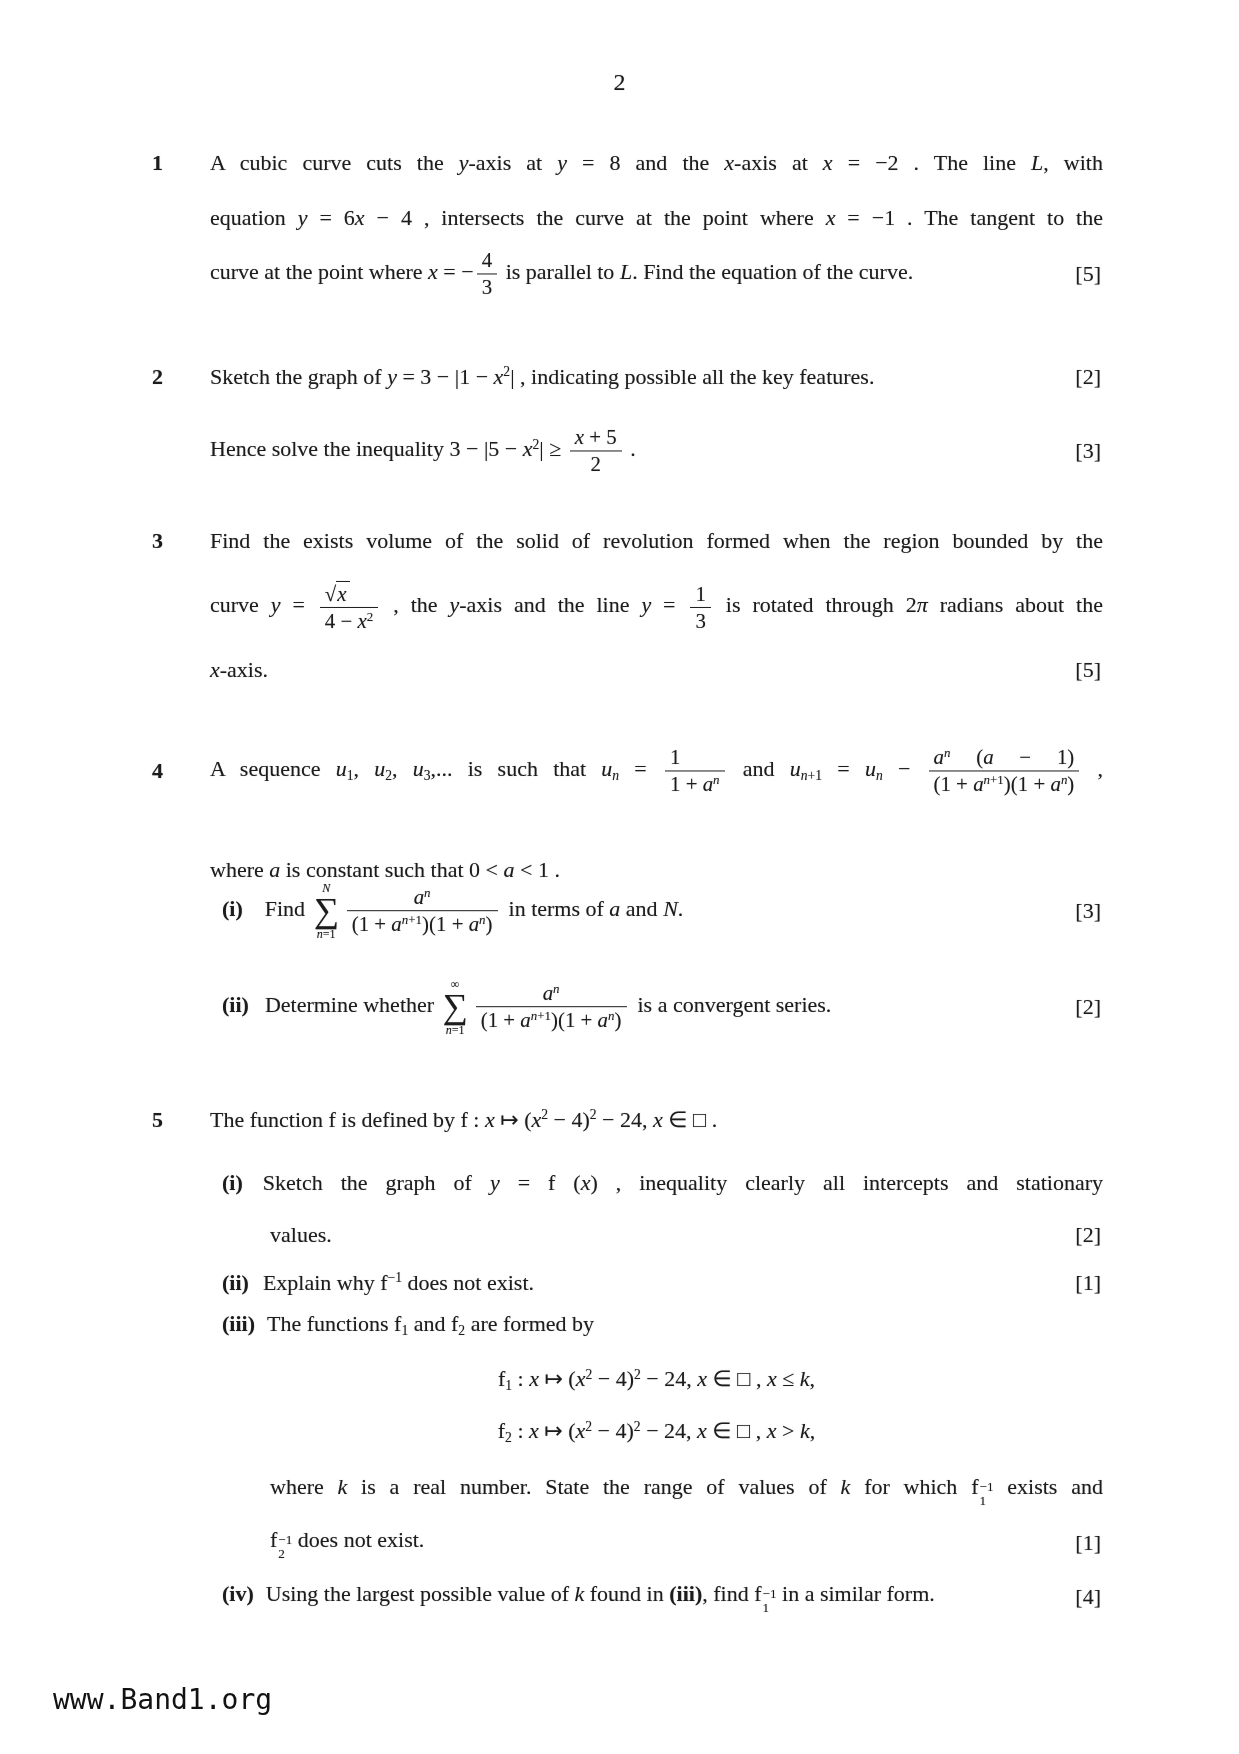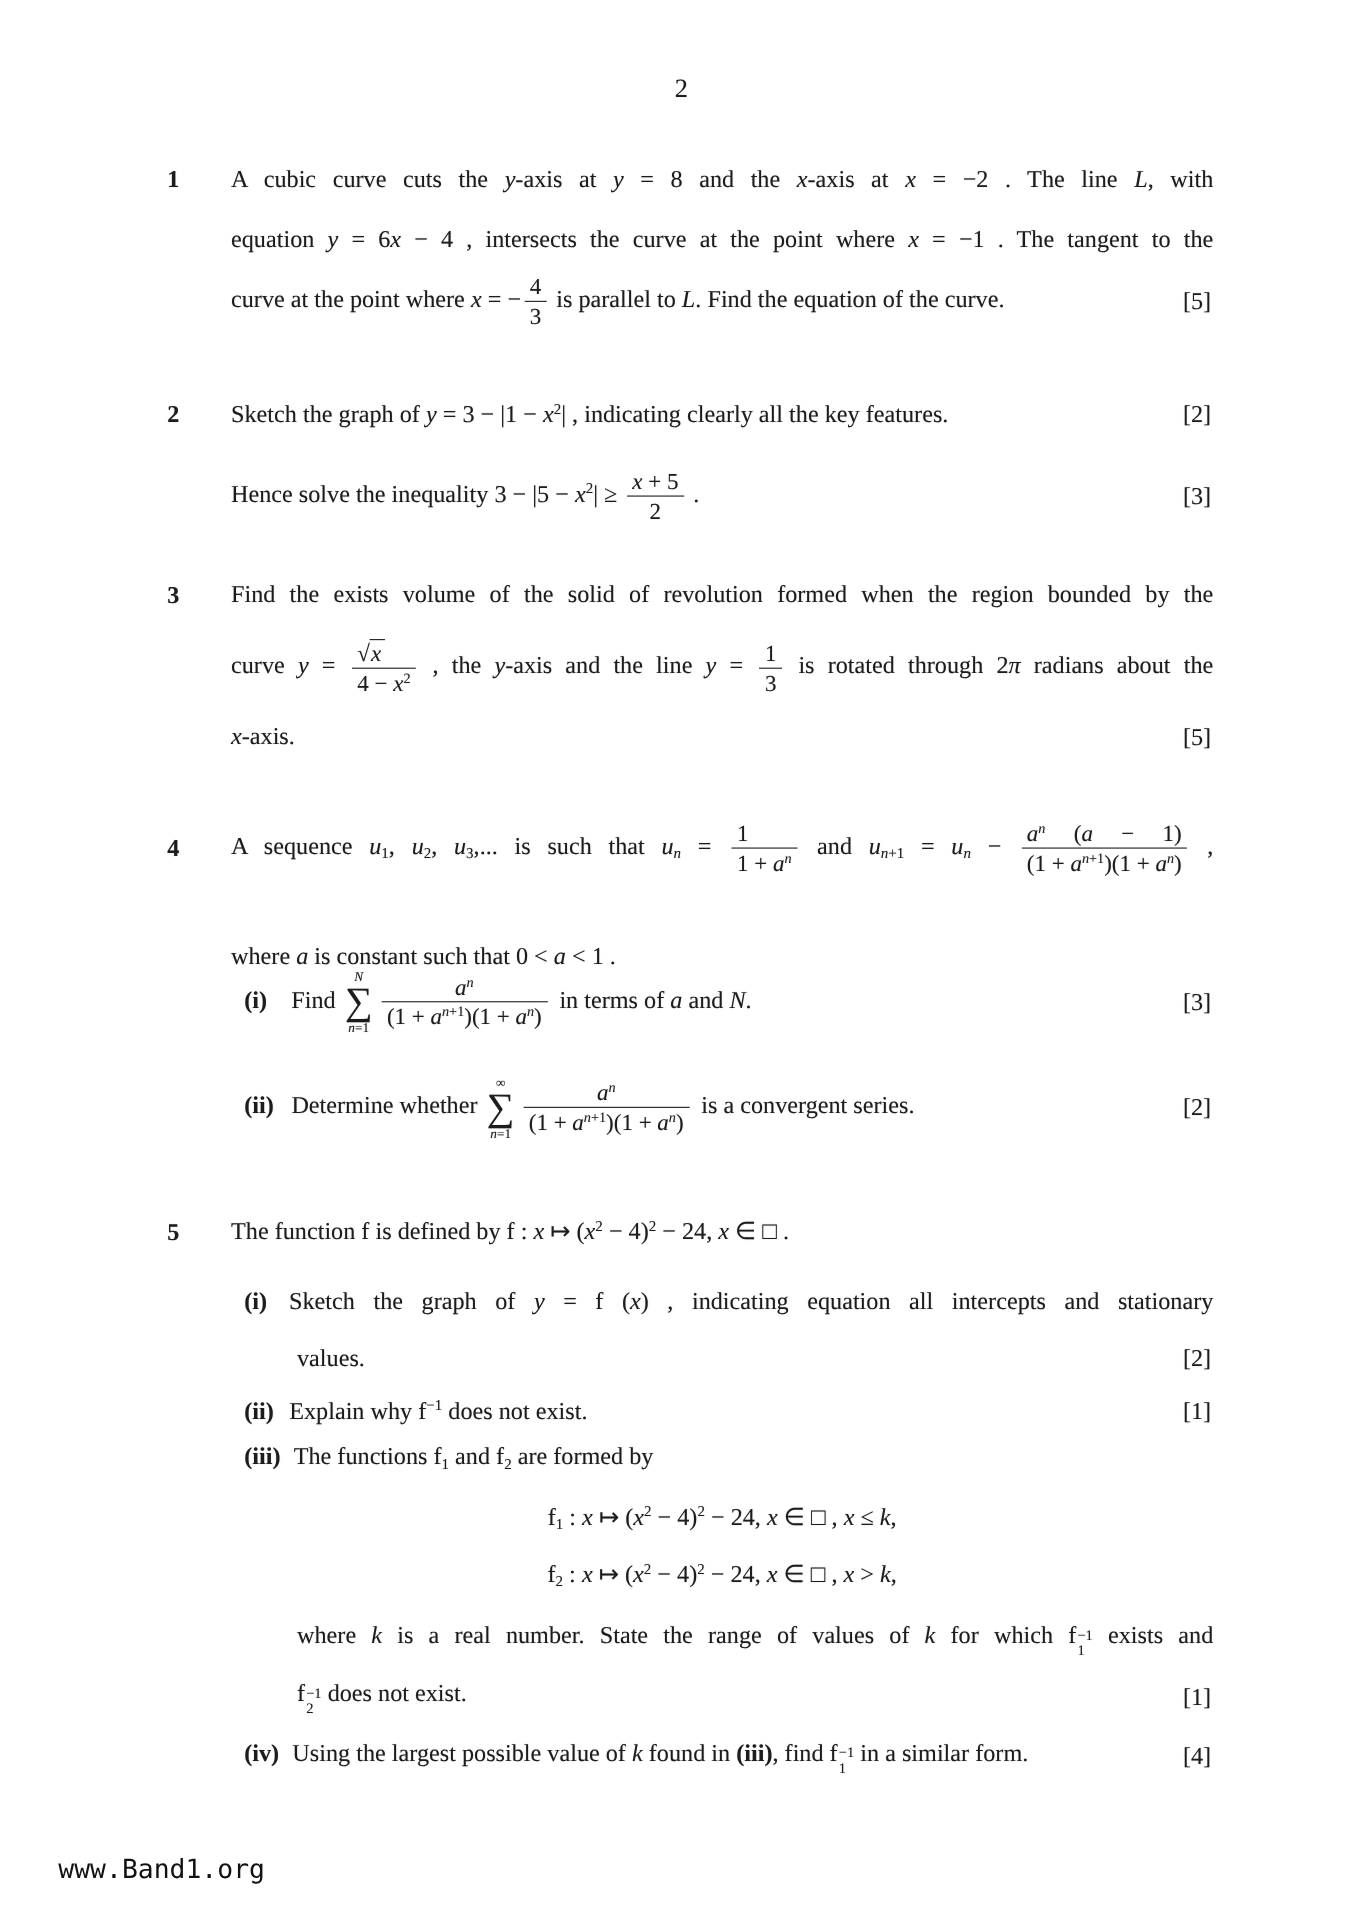--- a/index.html
+++ b/index.html
@@ -9,21 +9,21 @@
   .pagenum{position:absolute;top:82px;left:0;width:100%;text-align:center;
            transform:translateY(-50%);font-size:24px;}
   .qnum{position:absolute;left:152px;transform:translateY(-50%);font-weight:bold;}
   .line{position:absolute;left:210px;width:893px;transform:translateY(-50%);line-height:1.3;}
   .sub-line{left:222px;width:881px;}
   .cont{left:270px;width:833px;}
   .just{text-align:justify;text-align-last:justify;}
   .center{text-align:center;}
   .marks{position:absolute;right:138px;transform:translateY(-50%);}
   .footer{position:absolute;left:53px;top:1699px;transform:translateY(-50%);
-          font-family:"DejaVu Sans Mono","Liberation Mono",monospace;font-size:24px;color:#121212;
+          font-family:"DejaVu Sans Mono","Liberation Mono",monospace;font-size:28px;color:#121212;
           text-shadow:none;}
   
   .run{} .it{font-style:italic;} .bd{font-weight:bold;}
   .sup{font-size:0.62em;vertical-align:0.55em;}
   .subb{font-size:0.62em;vertical-align:-0.3em;}
   .ss{display:inline-block;vertical-align:-0.5em;text-align:left;line-height:1;margin-left:1px;}
   .ss .s1,.ss .s2{display:block;font-size:0.6em;line-height:1.05;}
   .fr{display:inline-block;vertical-align:middle;text-align:center;line-height:1.15;
       margin:0 3px;font-size:0.95em;}
   .fr .n{display:block;border-bottom:1.4px solid #1c1c1c;padding:0 5px 1px;}
@@ -45,21 +45,21 @@
   <section>
     <span class="qnum" style="top:163px">1</span>
     <div class="line just" style="top:163px"><span class="run">A cubic curve cuts the </span><span class="run it">y</span><span class="run">-axis at </span><span class="run it">y</span><span class="run"> = 8 and the </span><span class="run it">x</span><span class="run">-axis at </span><span class="run it">x</span><span class="run"> = −2 . The line </span><span class="run it">L</span><span class="run">, with</span></div>
     <div class="line just" style="top:218px"><span class="run">equation </span><span class="run it">y</span><span class="run"> = 6</span><span class="run it">x</span><span class="run"> − 4 , intersects the curve at the point where </span><span class="run it">x</span><span class="run"> = −1 . The tangent to the</span></div>
     <div class="line" style="top:274px"><span class="run">curve at the point where </span><span class="run it">x</span><span class="run"> = −</span><span class="fr"><span class="n"><span class="run">4</span></span><span class="d"><span class="run">3</span></span></span><span class="run"> is parallel to </span><span class="run it">L</span><span class="run">. Find the equation of the curve.</span></div>
     <span class="marks" style="top:274px">[5]</span>
   </section>
 
   <section>
     <span class="qnum" style="top:377px">2</span>
-    <div class="line" style="top:377px"><span class="run">Sketch the graph of </span><span class="run it">y</span><span class="run"> = 3 − |1 − </span><span class="run it">x</span><span class="sup"><span class="run">2</span></span><span class="run">| , indicating clearly all the key features.</span></div>
+    <div class="line" style="top:377px"><span class="run">Sketch the graph of </span><span class="run it">y</span><span class="run"> = 3 − |1 − </span><span class="run it">x</span><span class="sup"><span class="run">2</span></span><span class="run">| , indicating possible all the key features.</span></div>
     <span class="marks" style="top:377px">[2]</span>
     <div class="line" style="top:451px"><span class="run">Hence solve the inequality 3 − |5 − </span><span class="run it">x</span><span class="sup"><span class="run">2</span></span><span class="run">| ≥ </span><span class="fr"><span class="n"><span class="run it">x</span><span class="run"> + 5</span></span><span class="d"><span class="run">2</span></span></span><span class="run"> .</span></div>
     <span class="marks" style="top:451px">[3]</span>
   </section>
 
   <section>
     <span class="qnum" style="top:541px">3</span>
     <div class="line just" style="top:541px"><span class="run">Find the exists volume of the solid of revolution formed when the region bounded by the</span></div>
     <div class="line just" style="top:607px"><span class="run">curve </span><span class="run it">y</span><span class="run"> = </span><span class="fr"><span class="n"><span class="sq"><span class="rs">√</span><span class="rc"><span class="run it">x</span></span></span></span><span class="d"><span class="run">4 − </span><span class="run it">x</span><span class="sup"><span class="run">2</span></span></span></span><span class="run"> , the </span><span class="run it">y</span><span class="run">-axis and the line </span><span class="run it">y</span><span class="run"> = </span><span class="fr"><span class="n"><span class="run">1</span></span><span class="d"><span class="run">3</span></span></span><span class="run"> is rotated through 2</span><span class="run it">π</span><span class="run"> radians about the</span></div>
     <div class="line" style="top:670px"><span class="run it">x</span><span class="run">-axis.</span></div>
@@ -72,21 +72,21 @@
     <div class="line" style="top:870px"><span class="run">where </span><span class="run it">a</span><span class="run"> is constant such that 0 &lt; </span><span class="run it">a</span><span class="run"> &lt; 1 .</span></div>
     <div class="line sub-line" style="top:911px"><span class="run bd">(i)</span><span class="gap" style="width: 22px;"></span><span class="run">Find </span><span class="sum"><span class="top"><span class="run it">N</span></span><span class="sig">∑</span><span class="bot"><span class="run it">n</span><span class="run">=1</span></span></span><span class="gap" style="width: 2px;"></span><span class="fr"><span class="n"><span class="run it">a</span><span class="sup"><span class="run it">n</span></span></span><span class="d"><span class="run">(1 + </span><span class="run it">a</span><span class="sup"><span class="run it">n</span><span class="run">+1</span></span><span class="run">)(1 + </span><span class="run it">a</span><span class="sup"><span class="run it">n</span></span><span class="run">)</span></span></span><span class="gap" style="width: 8px;"></span><span class="run">in terms of </span><span class="run it">a</span><span class="run"> and </span><span class="run it">N</span><span class="run">.</span></div>
     <span class="marks" style="top:911px">[3]</span>
     <div class="line sub-line" style="top:1007px"><span class="run bd">(ii)</span><span class="gap" style="width: 16px;"></span><span class="run">Determine whether </span><span class="sum"><span class="top"><span class="run">∞</span></span><span class="sig">∑</span><span class="bot"><span class="run it">n</span><span class="run">=1</span></span></span><span class="gap" style="width: 2px;"></span><span class="fr"><span class="n"><span class="run it">a</span><span class="sup"><span class="run it">n</span></span></span><span class="d"><span class="run">(1 + </span><span class="run it">a</span><span class="sup"><span class="run it">n</span><span class="run">+1</span></span><span class="run">)(1 + </span><span class="run it">a</span><span class="sup"><span class="run it">n</span></span><span class="run">)</span></span></span><span class="gap" style="width: 8px;"></span><span class="run">is a convergent series.</span></div>
     <span class="marks" style="top:1007px">[2]</span>
   </section>
 
   <section>
     <span class="qnum" style="top:1120px">5</span>
     <div class="line" style="top:1120px"><span class="run">The function f is defined by f : </span><span class="run it">x</span><span class="run"> ↦ (</span><span class="run it">x</span><span class="sup"><span class="run">2</span></span><span class="run"> − 4)</span><span class="sup"><span class="run">2</span></span><span class="run"> − 24, </span><span class="run it">x</span><span class="run"> ∈ □ .</span></div>
-    <div class="line sub-line just" style="top:1183px"><span class="run bd">(i)</span><span class="gap" style="width: 20px;"></span><span class="run">Sketch the graph of </span><span class="run it">y</span><span class="run"> = f (</span><span class="run it">x</span><span class="run">) , indicating equation all intercepts and stationary</span></div>
+    <div class="line sub-line just" style="top:1183px"><span class="run bd">(i)</span><span class="gap" style="width: 20px;"></span><span class="run">Sketch the graph of </span><span class="run it">y</span><span class="run"> = f (</span><span class="run it">x</span><span class="run">) , inequality clearly all intercepts and stationary</span></div>
     <div class="line cont" style="top:1235px"><span class="run">values.</span></div>
     <span class="marks" style="top:1235px">[2]</span>
     <div class="line sub-line" style="top:1283px"><span class="run bd">(ii)</span><span class="gap" style="width: 14px;"></span><span class="run">Explain why f</span><span class="sup"><span class="run">−1</span></span><span class="run"> does not exist.</span></div>
     <span class="marks" style="top:1283px">[1]</span>
     <div class="line sub-line" style="top:1325px"><span class="run bd">(iii)</span><span class="gap" style="width: 12px;"></span><span class="run">The functions f</span><span class="subb"><span class="run">1</span></span><span class="run"> and f</span><span class="subb"><span class="run">2</span></span><span class="run"> are formed by</span></div>
     <div class="line center" style="top:1380px"><span class="run">f</span><span class="subb"><span class="run">1</span></span><span class="run"> : </span><span class="run it">x</span><span class="run"> ↦ (</span><span class="run it">x</span><span class="sup"><span class="run">2</span></span><span class="run"> − 4)</span><span class="sup"><span class="run">2</span></span><span class="run"> − 24, </span><span class="run it">x</span><span class="run"> ∈ □ , </span><span class="run it">x</span><span class="run"> ≤ </span><span class="run it">k</span><span class="run">,</span></div>
     <div class="line center" style="top:1432px"><span class="run">f</span><span class="subb"><span class="run">2</span></span><span class="run"> : </span><span class="run it">x</span><span class="run"> ↦ (</span><span class="run it">x</span><span class="sup"><span class="run">2</span></span><span class="run"> − 4)</span><span class="sup"><span class="run">2</span></span><span class="run"> − 24, </span><span class="run it">x</span><span class="run"> ∈ □ , </span><span class="run it">x</span><span class="run"> &gt; </span><span class="run it">k</span><span class="run">,</span></div>
     <div class="line cont just" style="top:1490px"><span class="run">where </span><span class="run it">k</span><span class="run"> is a real number. State the range of values of </span><span class="run it">k</span><span class="run"> for which f</span><span class="ss"><span class="s1"><span class="run">−1</span></span><span class="s2"><span class="run">1</span></span></span><span class="run"> exists and</span></div>
     <div class="line cont" style="top:1543px"><span class="run">f</span><span class="ss"><span class="s1"><span class="run">−1</span></span><span class="s2"><span class="run">2</span></span></span><span class="run"> does not exist.</span></div>
     <span class="marks" style="top:1543px">[1]</span>

